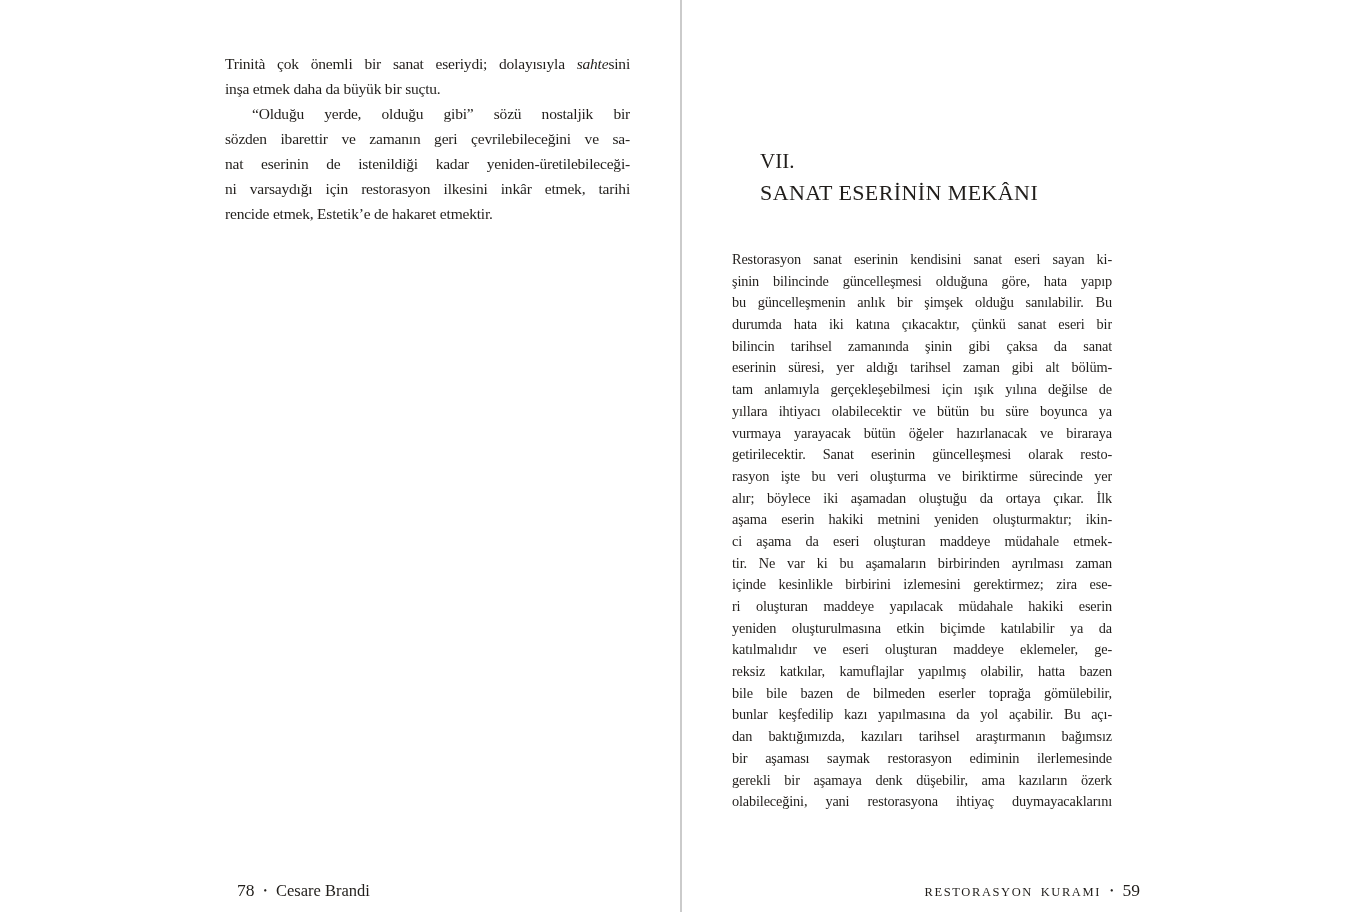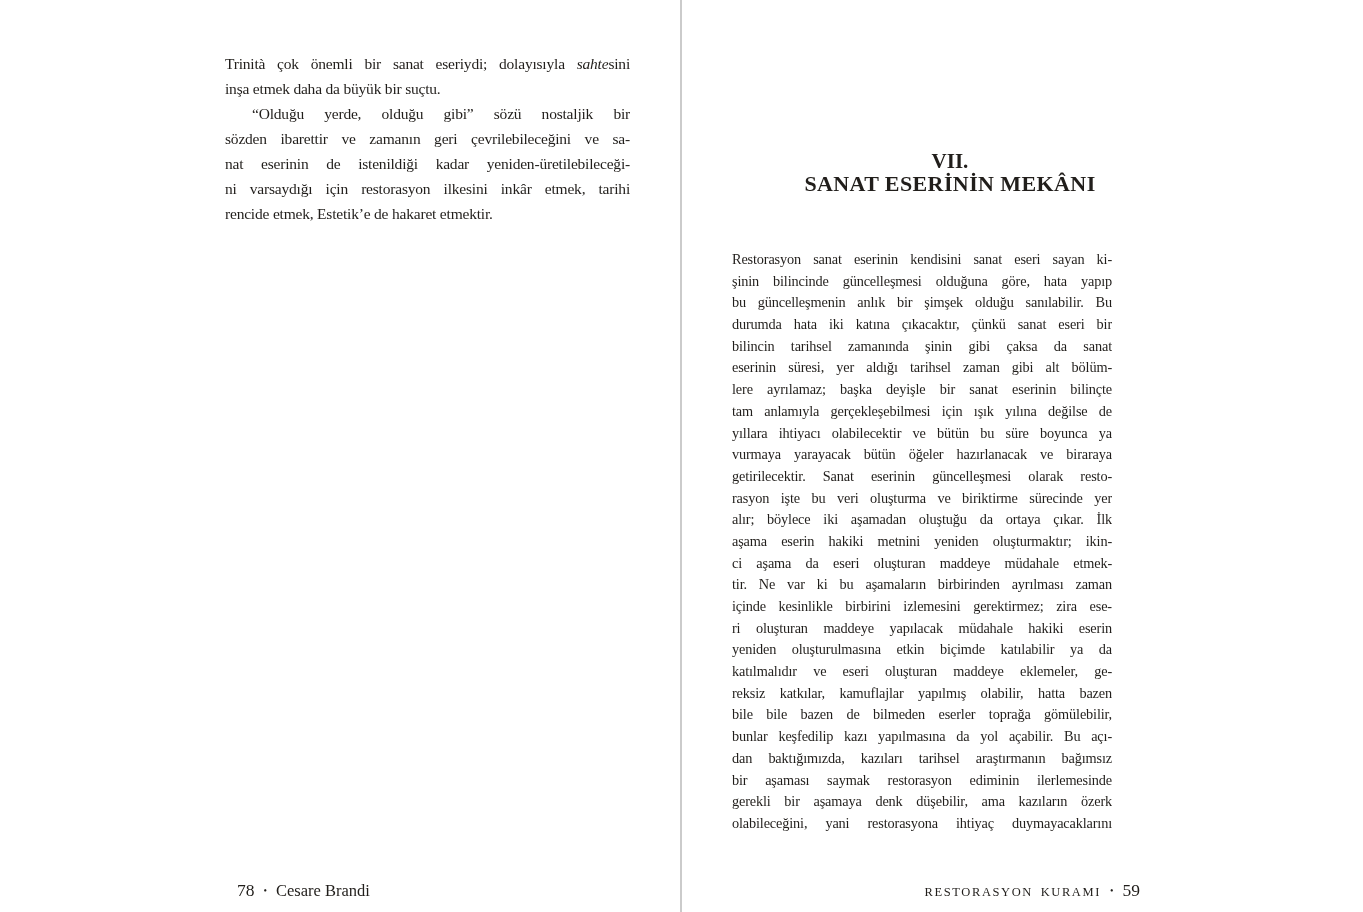--- a/index.html
+++ b/index.html
@@ -29,24 +29,24 @@
     left: 732px; top: 249px; width: 380px;
     font-size: 14.3px; line-height: 21.7px; letter-spacing: -0.15px;
   }
   .line { text-align: justify; text-justify: inter-word; overflow: hidden; }
   .l-line { height: 25px; }
   .r-line { height: 21.7px; }
   .just { text-align-last: justify; }
   .indent { text-indent: 27px; }
   .chapter-heading {
     position: absolute; left: 760px; top: 150px; width: 380px;
-    text-align: center; font-weight: bold;
+    text-align: left; font-weight: normal;
   }
   .chapter-number { font-size: 21px; line-height: 22px; }
-  .chapter-title { font-size: 22px; line-height: 24px; letter-spacing: 0.4px; }
+  .chapter-title { font-size: 22px; line-height: 24px; margin-top: 9px; letter-spacing: 0.4px; }
   .footer { position: absolute; top: 880px; white-space: nowrap; }
   .footer-left { left: 237px; }
   .footer-right { left: 760px; width: 380px; text-align: right; }
   .pagenum { font-size: 17.5px; }
   .bullet { font-size: 10px; vertical-align: 2px; margin: 0 9px; }
   .author { font-size: 16.5px; }
   .title-caps { font-size: 12.5px; letter-spacing: 1.6px; word-spacing: 3px; padding-left: 36px; }
   i { font-style: italic; }
 </style>
 </head>
@@ -76,21 +76,20 @@
       <div class="chapter-number">VII.</div>
       <div class="chapter-title">SANAT ESERİNİN MEKÂNI</div>
     </header>
     <div class="textblock right-text">
       <div class="line r-line just">Restorasyon sanat eserinin kendisini sanat eseri sayan ki-</div>
       <div class="line r-line just">şinin bilincinde güncelleşmesi olduğuna göre, hata yapıp</div>
       <div class="line r-line just">bu güncelleşmenin anlık bir şimşek olduğu sanılabilir. Bu</div>
       <div class="line r-line just">durumda hata iki katına çıkacaktır, çünkü sanat eseri bir</div>
       <div class="line r-line just">bilincin tarihsel zamanında şinin gibi çaksa da sanat</div>
       <div class="line r-line just">eserinin süresi, yer aldığı tarihsel zaman gibi alt bölüm-</div>
-      <div class="line r-line just">lere ayrılamaz; başka deyişle bir sanat eserinin bilinçte</div>
       <div class="line r-line just">tam anlamıyla gerçekleşebilmesi için ışık yılına değilse de</div>
       <div class="line r-line just">yıllara ihtiyacı olabilecektir ve bütün bu süre boyunca ya</div>
       <div class="line r-line just">vurmaya yarayacak bütün öğeler hazırlanacak ve biraraya</div>
       <div class="line r-line just">getirilecektir. Sanat eserinin güncelleşmesi olarak resto-</div>
       <div class="line r-line just">rasyon işte bu veri oluşturma ve biriktirme sürecinde yer</div>
       <div class="line r-line just">alır; böylece iki aşamadan oluştuğu da ortaya çıkar. İlk</div>
       <div class="line r-line just">aşama eserin hakiki metnini yeniden oluşturmaktır; ikin-</div>
       <div class="line r-line just">ci aşama da eseri oluşturan maddeye müdahale etmek-</div>
       <div class="line r-line just">tir. Ne var ki bu aşamaların birbirinden ayrılması zaman</div>
       <div class="line r-line just">içinde kesinlikle birbirini izlemesini gerektirmez; zira ese-</div>

